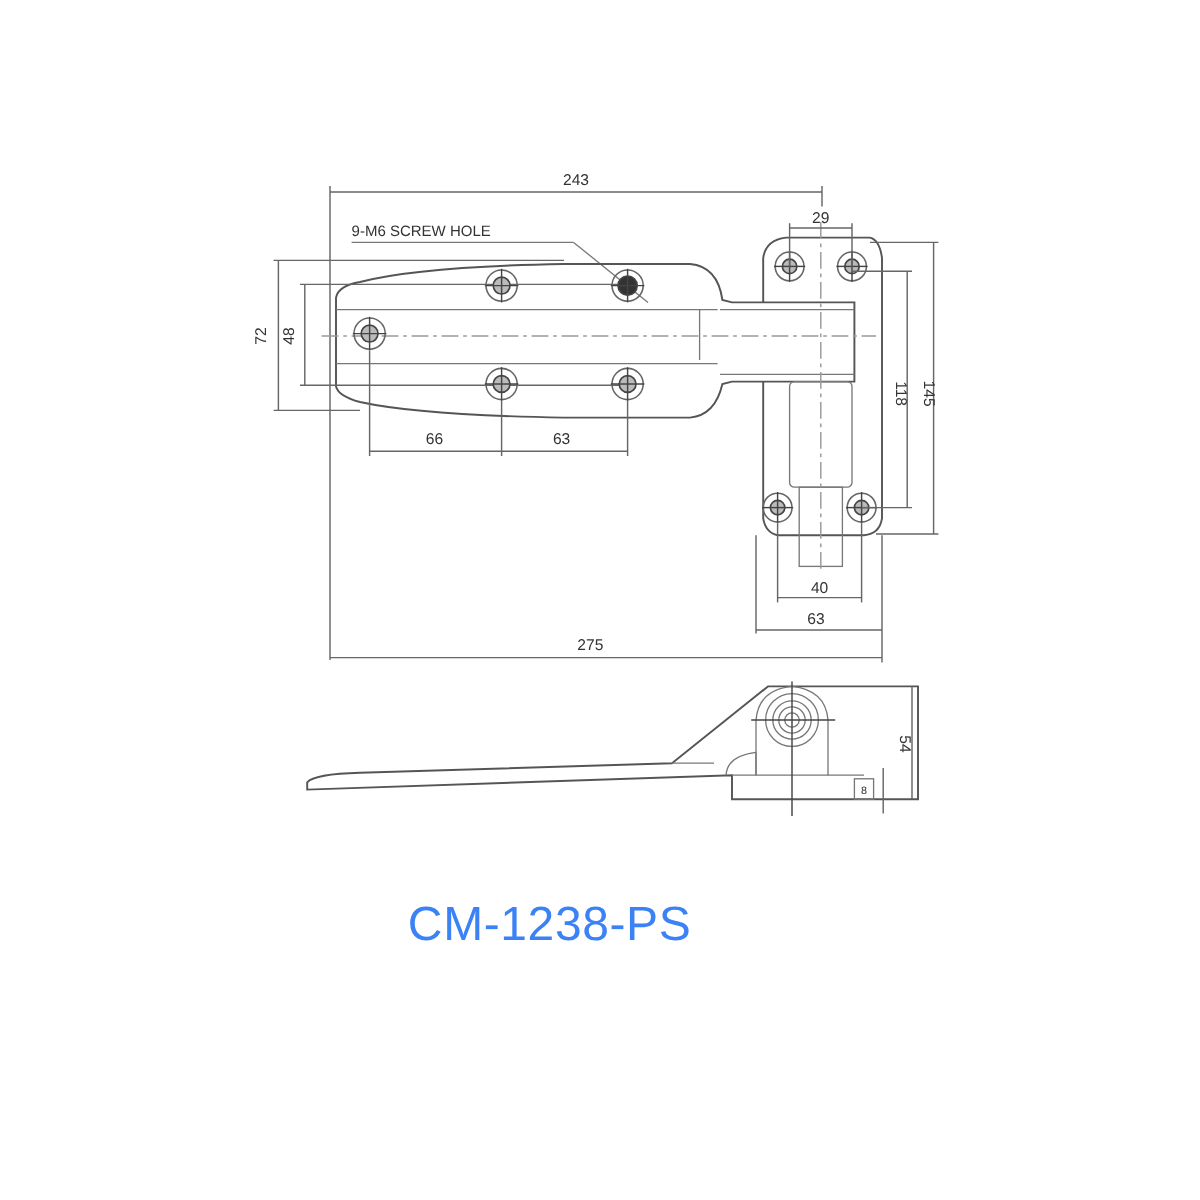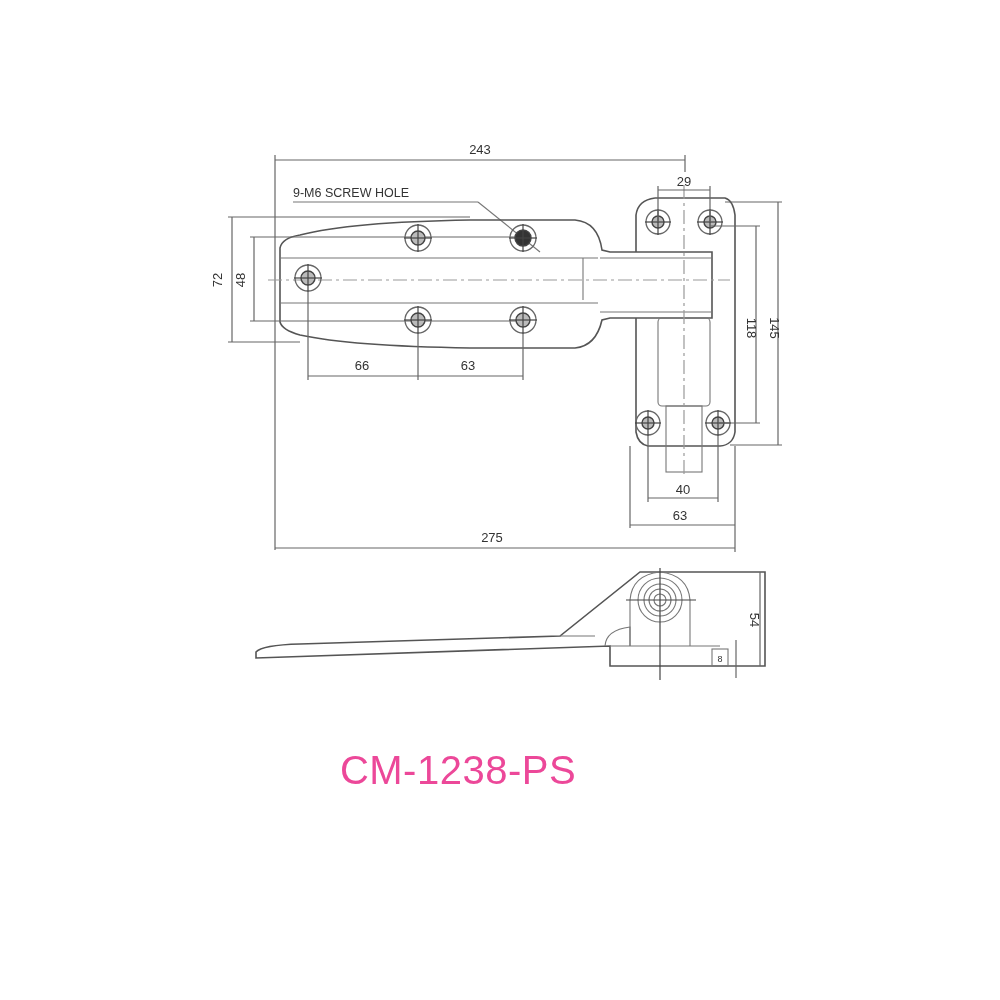--- a/index.html
+++ b/index.html
@@ -8,21 +8,21 @@
     #drawing { position: absolute; left: 0; top: 0; width: 1000px; height: 1000px; }
     .ln { stroke: #555; stroke-width: 1.6; fill: none; }
     .thin { stroke: #777; stroke-width: 1.1; fill: none; }
     .dim { stroke: #666; stroke-width: 1.2; fill: none; }
     .ctr { stroke: #999; stroke-width: 1.2; fill: none; stroke-dasharray: 14 4 3 4; }
     .dimtxt { font-family: "Liberation Sans", sans-serif; font-size: 13px; fill: #333; }
     .hole-o { stroke: #666; stroke-width: 1.3; fill: none; }
     .hole-i { stroke: #444; stroke-width: 1.4; fill: #bbb; }
     .cross { stroke: #444; stroke-width: 1.2; }
     #model-label { position: absolute; left: 0; width: 916px; top: 748px;
-                   text-align: center; font-size: 40px; color: #ec4899;
+                   text-align: center; font-size: 40px; color: #3b82f6;
                    font-family: "Liberation Sans", sans-serif; letter-spacing: 0.5px; }
   </style>
 </head>
 <body>
 
 <svg id="drawing" viewBox="0 0 1000 1000" xmlns="http://www.w3.org/2000/svg">
 
   <g>
 
     <line class="dim" x1="275" y1="160" x2="685" y2="160"></line>

